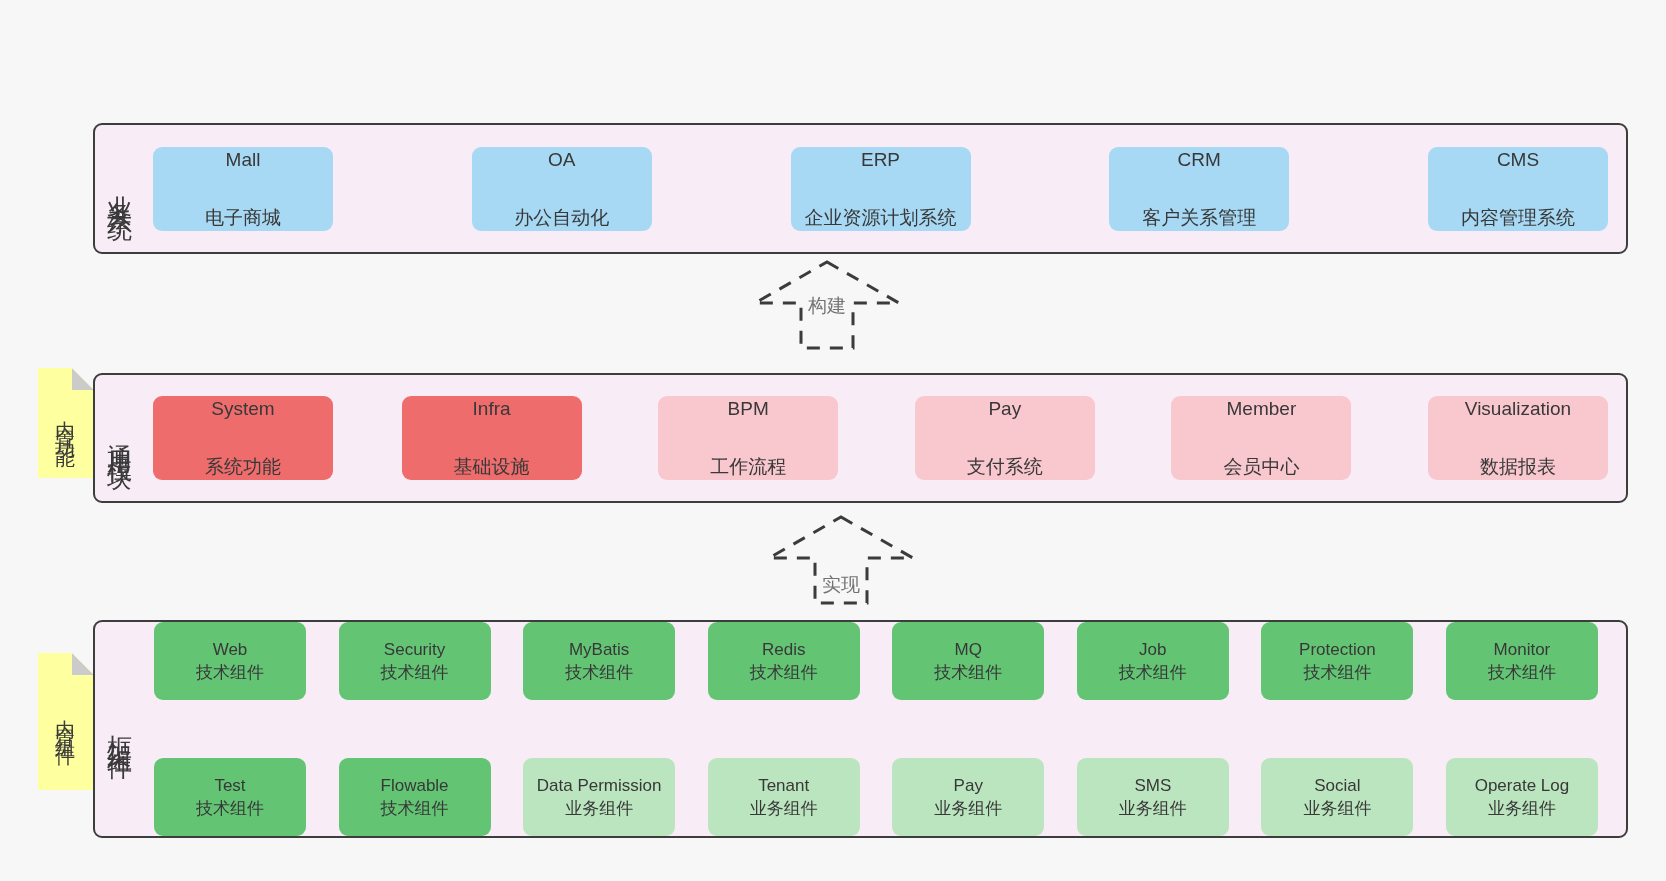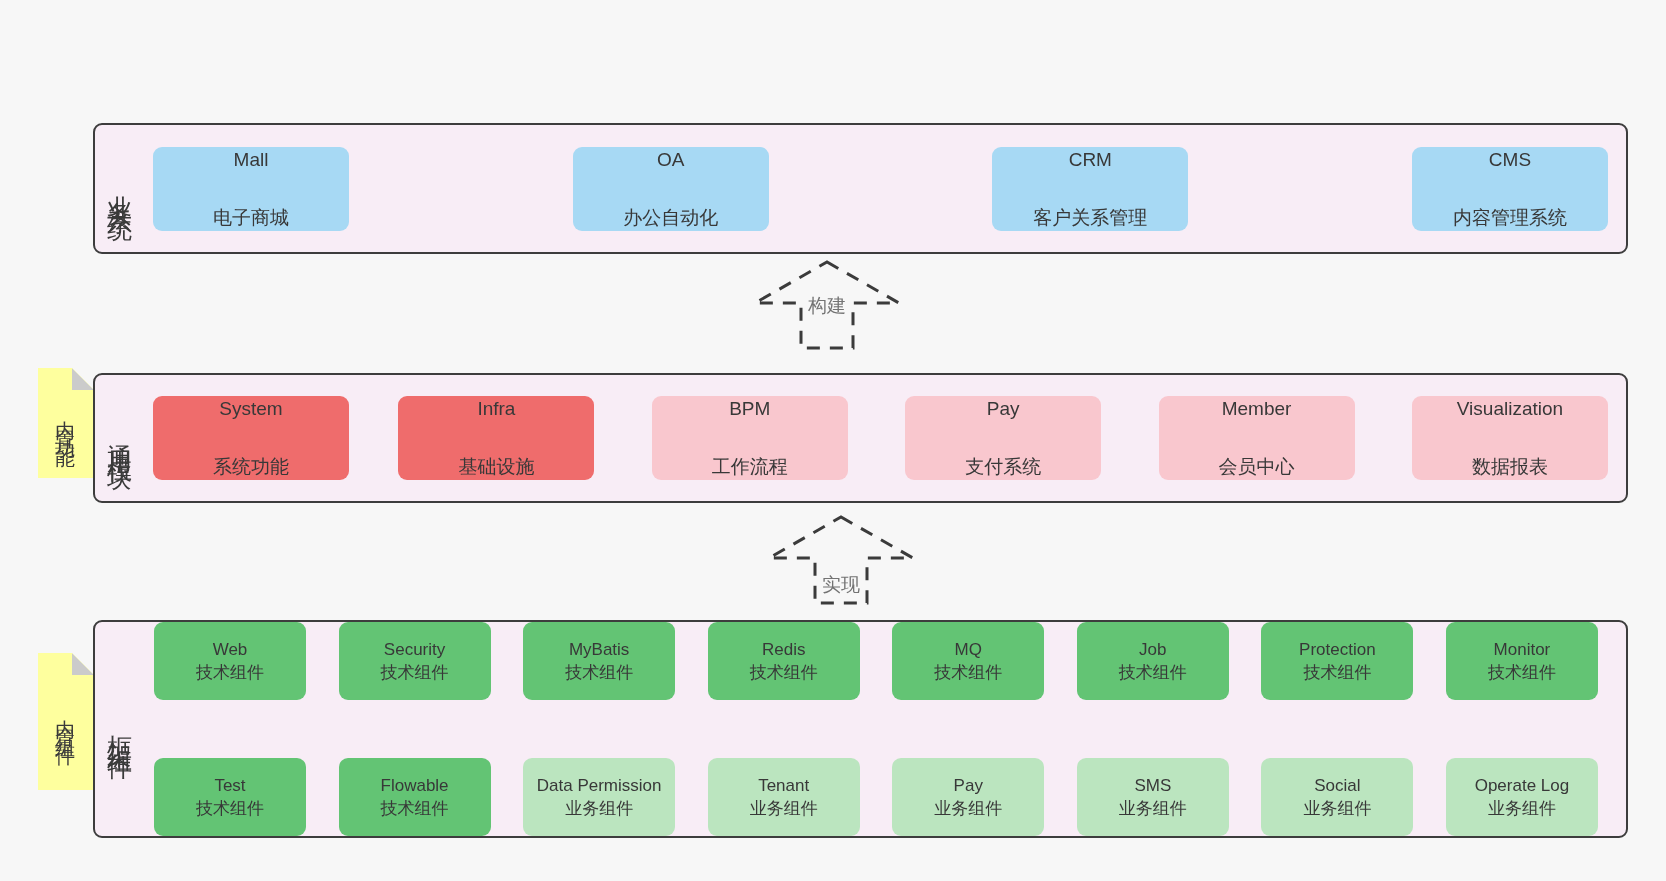--- a/index.html
+++ b/index.html
@@ -44,21 +44,21 @@
     margin:0 28px 0 59px;
   }
   .layer-3 .row{margin:0;}
   
   .box{
     display:flex;flex-direction:column;justify-content:center;align-items:center;
     text-align:center;border-radius:9px;
     font-size:19px;line-height:26px;
     color:#383838;
   }
-  .layer-1 .box,.layer-2 .box{width:196px;height:84px;gap:32px;}
+  .layer-1 .box,.layer-2 .box{width:180px;height:84px;gap:32px;}
   .layer-3 .box{width:152px;height:78px;font-size:17px;line-height:23px;padding:0 8px;box-sizing:border-box;}
   .v-blue{background:var(--c-blue,#a7d9f4);}
   .v-red{background:var(--c-red,#ef6c6c);}
   .v-pink{background:var(--c-pink,#f9c7ce);margin-left:8px;}
   .v-green{background:var(--c-green,#63c474);}
   .v-green-light{background:var(--c-green_light,#bbe5bf);}
   
   .sticky{
     position:absolute;left:38px;width:56px;
     background:var(--c-sticky,#feff9e);
@@ -104,20 +104,24 @@
     <div class="row">
       <div class="box v-blue">
         <div>Mall</div>
         <div>电子商城</div>
       </div>
       <div class="box v-blue">
         <div>OA</div>
         <div>办公自动化</div>
       </div>
       <div class="box v-blue">
+        <div>ERP</div>
+        <div>企业资源计划系统</div>
+      </div>
+      <div class="box v-blue">
         <div>CRM</div>
         <div>客户关系管理</div>
       </div>
       <div class="box v-blue">
         <div>CMS</div>
         <div>内容管理系统</div>
       </div>
     </div>
   </div>
 

